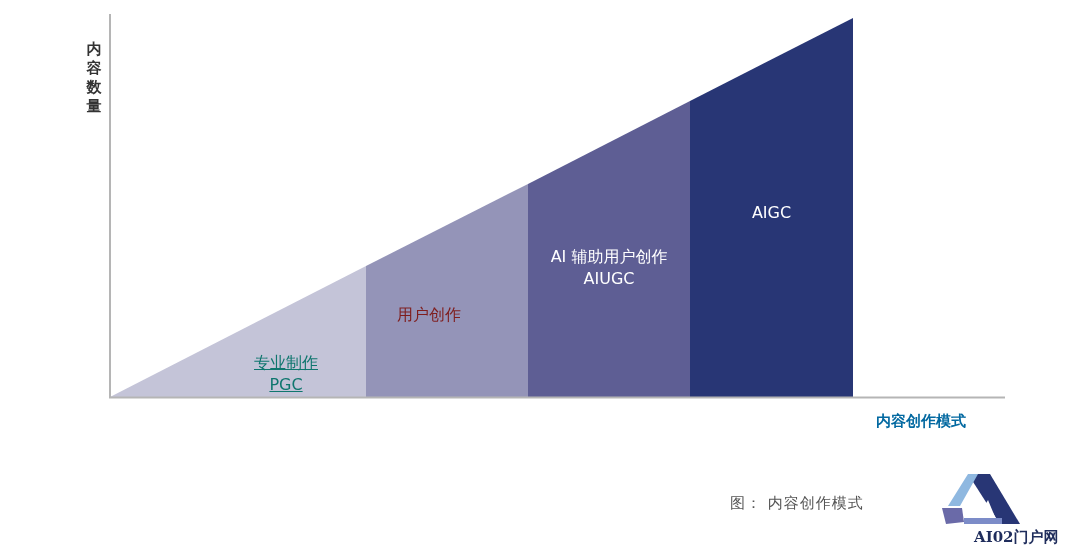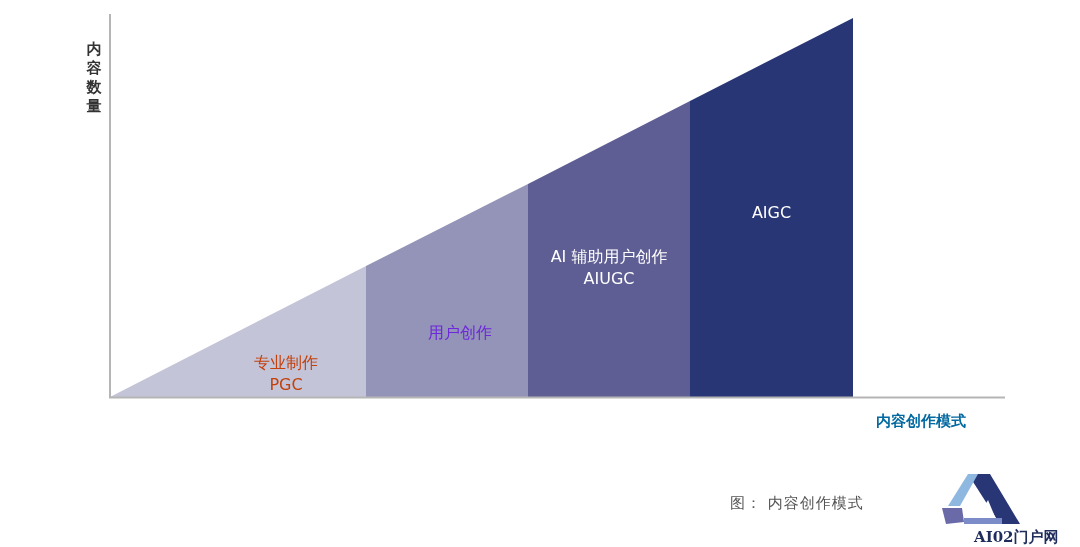--- a/index.html
+++ b/index.html
@@ -25,26 +25,26 @@
   <polygon points="528,184 690,101 690,397 528,397" fill="#5e5e94"></polygon>
   <polygon points="690,101 853,18 853,397 690,397" fill="#283675"></polygon>
 
   <line x1="110" y1="14" x2="110" y2="398" stroke="#b5b5b5" stroke-width="2"></line>
   <line x1="109" y1="397.5" x2="1005" y2="397.5" stroke="#b5b5b5" stroke-width="2"></line>
 </svg>
 
 <div class="ylabel">内容数量</div>
 <div class="xlabel">内容创作模式</div>
 
-<div class="seg-label" style="left:216px; top:352px; width:140px; color:#c2410c;">
+<div class="seg-label" style="left:216px; top:352px; width:140px; color:#0f766e;text-decoration:underline;">
   <div>专业制作</div>
   <div>PGC</div>
 </div>
 
-<div class="seg-label" style="left:383px; top:304px; width:154px; color:#6d28d9;margin-top:18px;">
+<div class="seg-label" style="left:352px; top:304px; width:154px; color:#7f1d1d;">
   <div>用户创作</div>
 </div>
 
 <div class="seg-label" style="left:528px; top:246px; width:162px; color:#ffffff;">
   <div>AI 辅助用户创作</div>
   <div>AIUGC</div>
 </div>
 
 <div class="seg-label" style="left:690px; top:202px; width:163px; color:#ffffff;">
   <div>AIGC</div>

